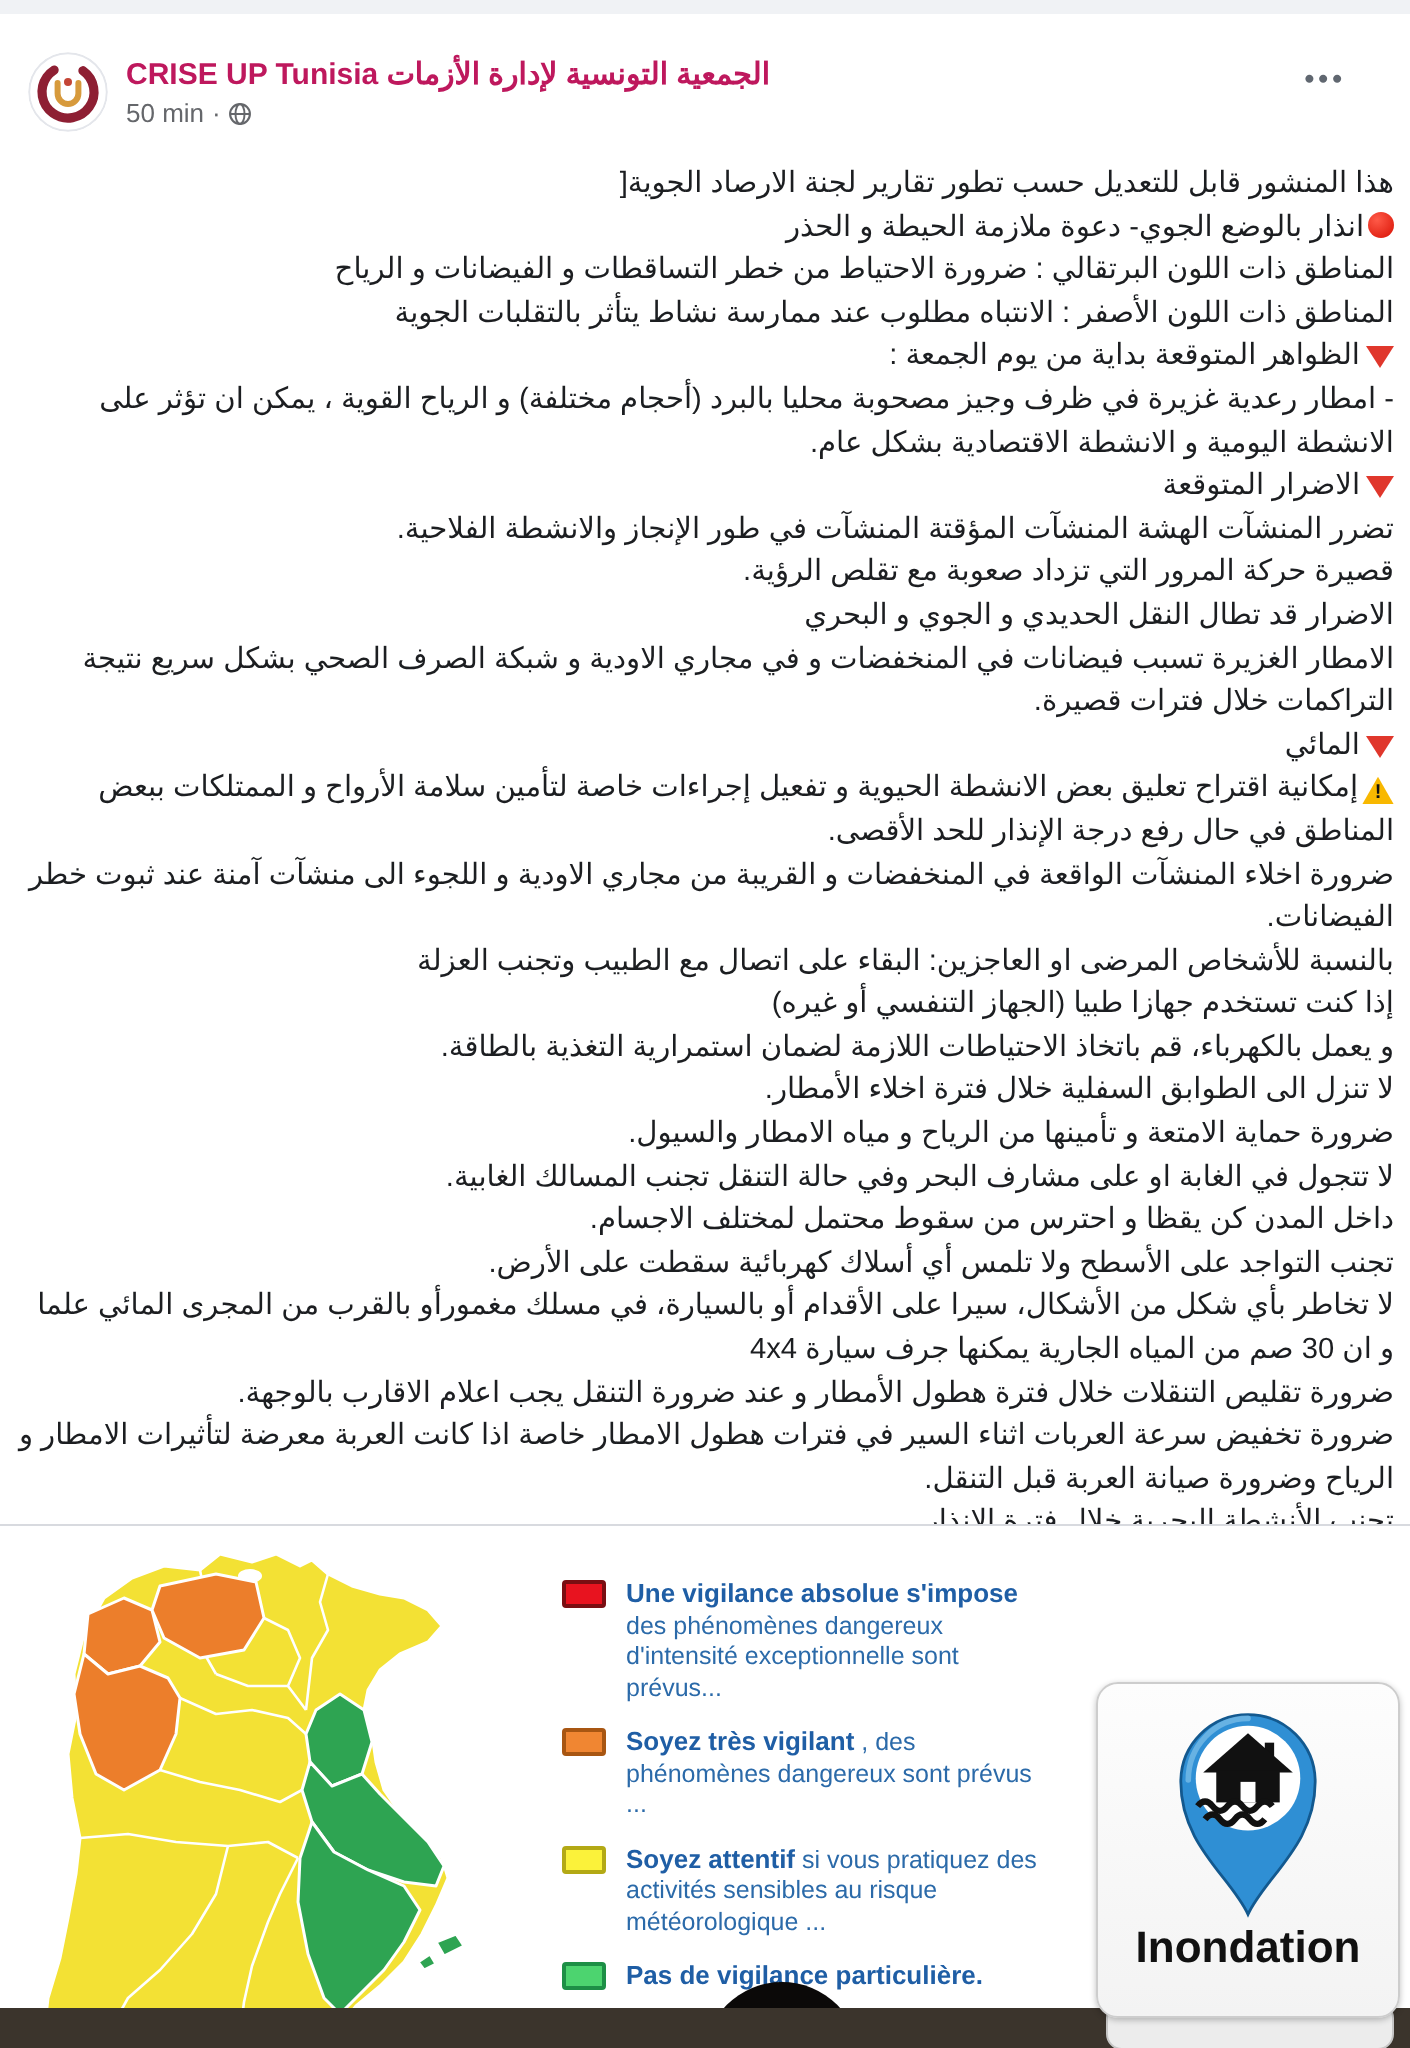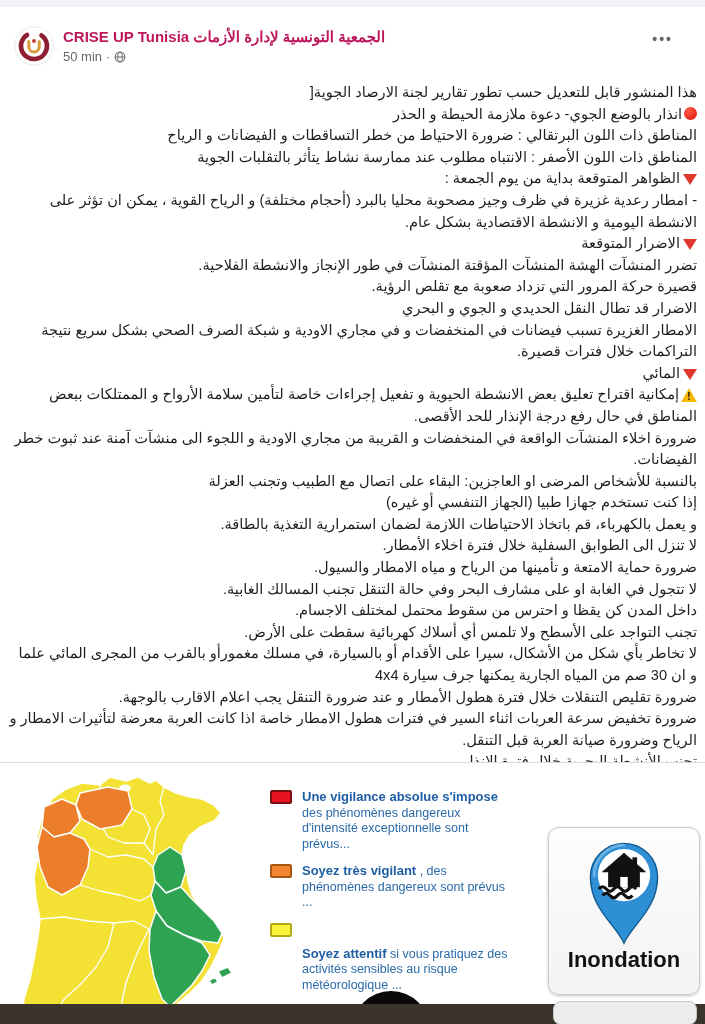--- a/index.html
+++ b/index.html
@@ -26,31 +26,31 @@
   .mk-tri{width:0;height:0;border-left:7px solid transparent;border-right:7px solid transparent;
           border-top:11px solid #e0372c;margin-left:3px;vertical-align:-2px;}
   .mk-warn{width:16px;height:14px;clip-path:polygon(50% 0,100% 100%,0 100%);background:#f8b800;
            text-align:center;color:#111;font-size:10px;font-weight:bold;line-height:18px;margin-left:2px;}
 
   
   .attachment{position:absolute;top:762px;left:0;right:0;height:262px;background:#fff;
               border-top:1px solid #d8dadf;cursor:pointer;}
   .map-wrap{position:absolute;left:4px;top:8px;width:252px;height:246px;z-index:1;}
   .legend{position:absolute;left:270px;top:26px;width:266px;z-index:1;}
-  .legend-item{display:flex;align-items:flex-start;margin-bottom:11px;}
+  .legend-item{display:flex;align-items:flex-start;margin-bottom:11px;justify-content:center;}
   .swatch{width:22px;height:14px;border-radius:2px;flex:0 0 auto;margin-top:1px;box-sizing:border-box;}
   .legend-text{margin-left:10px;font-size:12.5px;line-height:15.5px;color:#2b6aa9;width:212px;}
   .legend-text b{font-size:13px;color:#1f5ea5;}
 
   .dark-bar{position:absolute;left:0;right:0;bottom:0;height:21px;background:#3b342c;z-index:3;}
   .black-bump{position:absolute;left:352px;top:228px;width:78px;height:78px;border-radius:50%;
               background:#0b0908;z-index:2;}
   .card-sliver{position:absolute;left:553px;top:238px;width:142px;height:22px;border-radius:8px;
                background:#ececec;border:1px solid #c6c6c6;z-index:4;}
-  .badge-card{position:absolute;left:548px;top:64px;width:150px;height:166px;border-radius:11px;
+  .badge-card{position:absolute;left:548px;top:78px;width:150px;height:166px;border-radius:11px;
               background:linear-gradient(#fdfdfd,#f3f3f3);border:1px solid #cdcdcd;
               box-shadow:0 1px 3px rgba(0,0,0,.25);z-index:5;text-align:center;}
   .badge-card svg{display:block;margin:6px auto 0;}
   .badge-label{font-size:22px;font-weight:bold;color:#111;margin-top:1px;
                font-family:"Liberation Sans", sans-serif;}
 </style>
 </head>
 <body>
 
 <div class="canvas">
@@ -148,21 +148,21 @@
         <div class="legend-item">
           <span class="swatch" style="background: rgb(232, 19, 31); border: 2px solid rgb(122, 14, 18);"></span>
           <div class="legend-text" style="color: rgb(43, 106, 169);"><b>Une vigilance absolue s'impose</b> des phénomènes dangereux d'intensité exceptionnelle sont prévus...</div>
         </div>
         <div class="legend-item">
           <span class="swatch" style="background: rgb(240, 134, 50); border: 2px solid rgb(168, 86, 18);"></span>
           <div class="legend-text" style="color: rgb(43, 106, 169);"><b>Soyez très vigilant</b> , des phénomènes dangereux sont prévus ...</div>
         </div>
         <div class="legend-item">
           <span class="swatch" style="background: rgb(251, 242, 58); border: 2px solid rgb(179, 169, 21);"></span>
-          <div class="legend-text" style="color: rgb(43, 106, 169); margin-top: 24px;"><b>Soyez attentif</b> si vous pratiquez des activités sensibles au risque météorologique ...</div>
+          <div class="legend-text" style="color: rgb(43, 106, 169);"><b>Soyez attentif</b> si vous pratiquez des activités sensibles au risque météorologique ...</div>
         </div>
         <div class="legend-item">
           <span class="swatch" style="background: rgb(76, 212, 111); border: 2px solid rgb(29, 143, 70);"></span>
           <div class="legend-text" style="color: rgb(43, 106, 169);"><b>Pas de vigilance particulière.</b></div>
         </div>
       </div>
 
     <div class="black-bump"></div>
     <div class="dark-bar"></div>
     <div class="card-sliver"></div>

